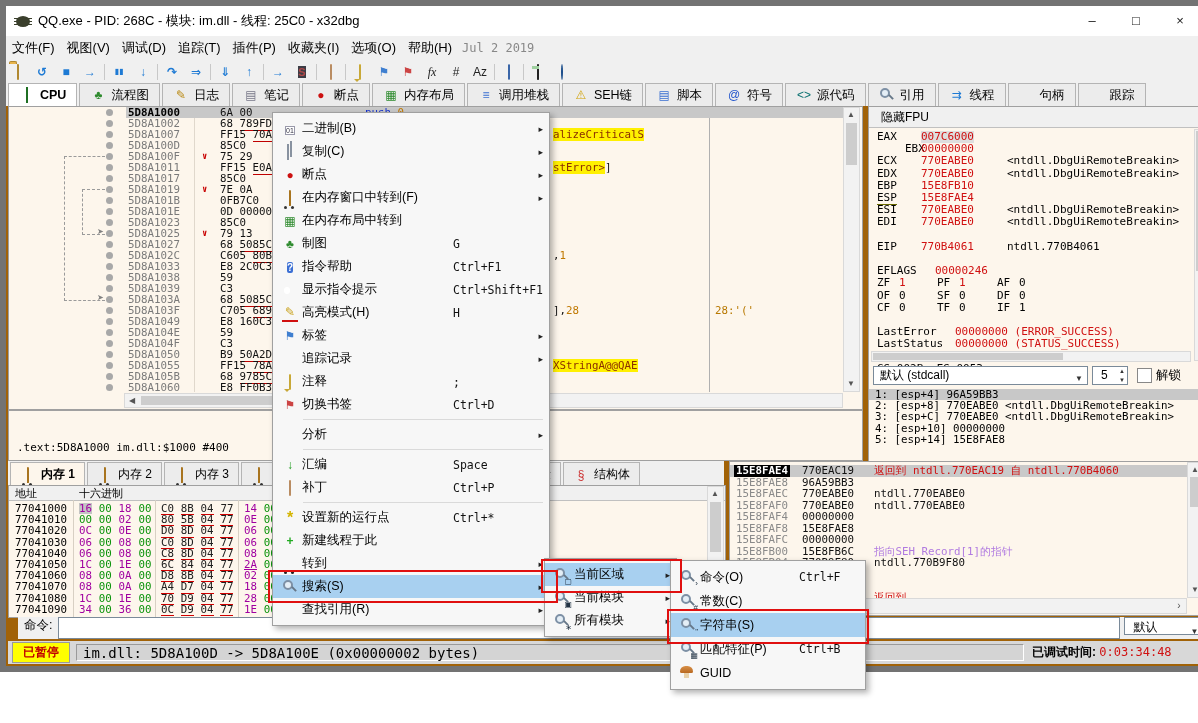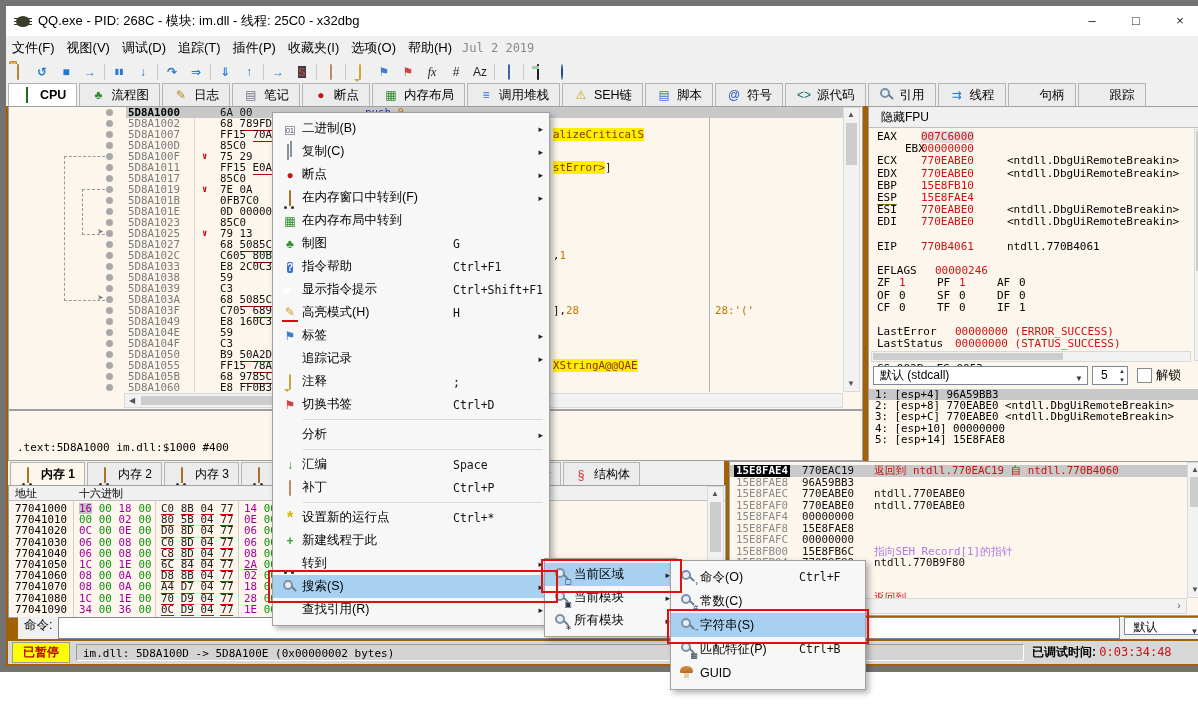--- a/index.html
+++ b/index.html
@@ -122,21 +122,21 @@
   .sba{position:absolute;color:#555;font-size:8px;line-height:14px;width:14px;text-align:center}
 
   
   .cmdrow{position:absolute;left:12px;top:611px;width:1194px;height:22px;background:#f0f0f0;display:flex;align-items:flex-start}
   .cmdlabel{font-size:12.5px;margin:0 6px 0 6px}
   .cmdinput{width:1056px;height:18px;background:#fff;border:1px solid #7a8a99}
   .profilebox{position:relative;margin-left:4px;width:80px;height:18px;background:#fff;border:1px solid #7a8a99;font-size:12px;line-height:18px;padding-left:8px;box-sizing:border-box}
   .profilebox .arr{position:absolute;right:5px;top:5px;font-size:8px;color:#333}
   .statusbar{position:absolute;left:2px;top:635px;width:1194px;height:23px;background:#d8d8d8;display:flex;align-items:center;font-size:12px}
   .badge{margin-left:4px;background:#ffff00;color:#c00000;font-weight:bold;padding:1px 10px;border:1px solid #9a9a9a}
-  .statmsg{margin-left:6px;width:948px;height:17px;border:1px solid #9a9a9a;border-bottom-color:#fff;border-right-color:#fff;background:#d4d4d4;font-family:"DejaVu Sans Mono",monospace;font-size:11px;line-height:17px;padding-left:6px;box-sizing:border-box}
+  .statmsg{margin-left:6px;width:948px;height:17px;border:1px solid #9a9a9a;border-bottom-color:#fff;border-right-color:#fff;background:#d4d4d4;font-family:"DejaVu Sans Mono",monospace;font-size:14px;line-height:17px;padding-left:6px;box-sizing:border-box}
   .stattime{margin-left:8px;font-weight:bold}
   .stattime .t{color:#d01010;font-weight:normal;font-family:"DejaVu Sans Mono",monospace}
 
   
   .popup{position:absolute;background:#f7f7f7;border:1px solid #a0a0a0;box-shadow:3px 3px 6px rgba(0,0,0,.3);padding:4px 0;box-sizing:border-box}
   .mi{position:relative;height:23px;display:flex;align-items:center;padding-left:5px;font-size:12.5px}
   .mi .micon{width:24px;flex:0 0 24px;display:flex;justify-content:center}
   .mi .msc{position:absolute;left:180px;font-family:"DejaVu Sans Mono",monospace;font-size:11.5px;color:#111}
   .mi .marr{position:absolute;right:6px;font-size:9px;color:#222}
   .mi.hl{background:#a8d0f0}

